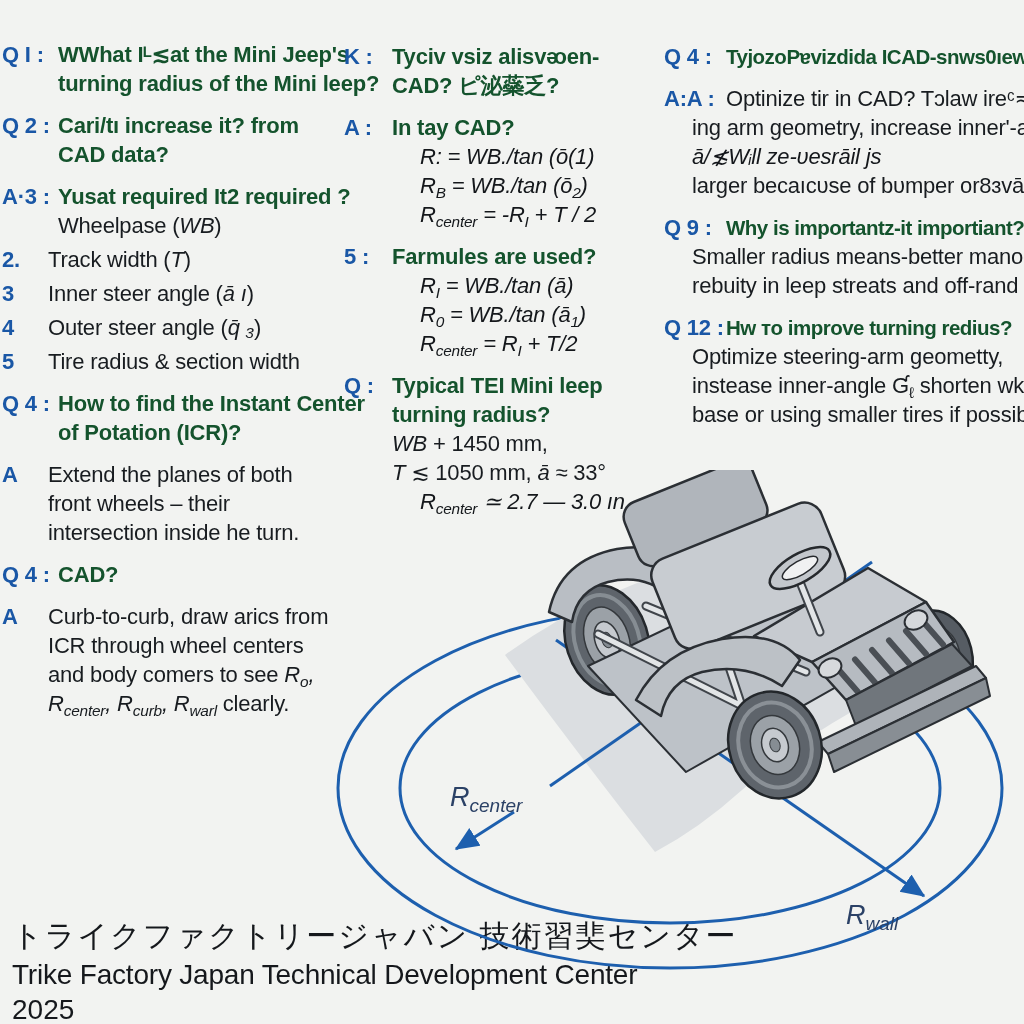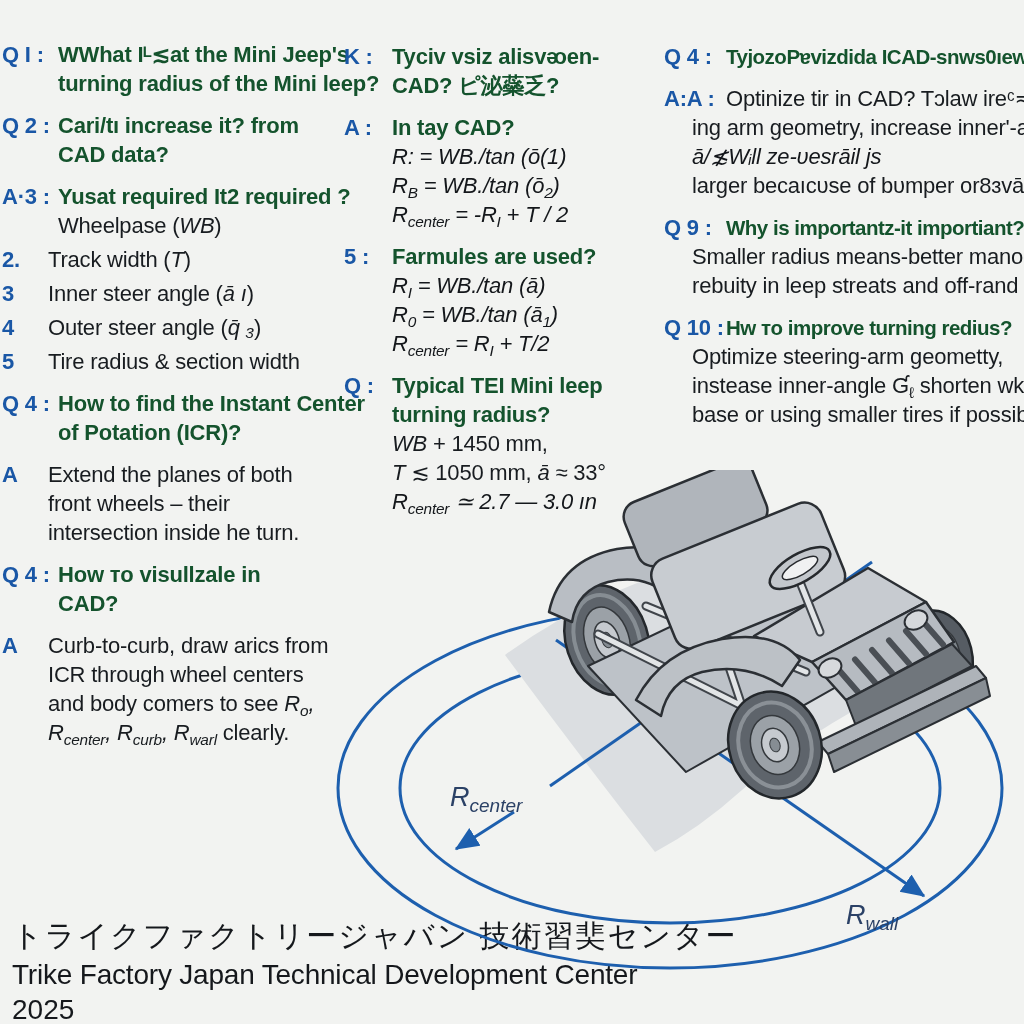--- a/index.html
+++ b/index.html
@@ -11,21 +11,21 @@
   .col-left{left:2px;width:342px;}
   .col-mid{left:344px;width:318px;top:42px;}
   .col-right{left:664px;width:360px;top:42px;}
   .block{position:relative;margin-top:13px;}
   .block:first-child{margin-top:0;}
   .block.item{margin-top:5px;}
   .prefix{position:absolute;left:0;top:0;font-weight:bold;color:#1a57a6;white-space:nowrap;}
   .line{white-space:nowrap;}
   .line.head{font-weight:bold;color:#14532d;}
   .line.body{color:#181c20;}
-  .line.math{color:#14171b;font-style:italic;}
+  .line.math{color:#14171b;font-style:italic;margin-left:28px;}
   .line sub{font-size:70%;line-height:0;}
   .line i{font-style:italic;text-align:right;}
   .line.ml{margin-left:-34px;}
   .col-right .line.head{font-size:20.5px;letter-spacing:-0.5px;}
   
   .footer{position:absolute;left:12px;top:916px;color:#15181c;}
   .footer .jp{font-size:30px;letter-spacing:2px;line-height:40px;text-align:center;}
   .footer .en{font-size:28px;letter-spacing:-0.2px;line-height:37px;}
   .footer .yr{font-size:28px;line-height:34px;}
   
@@ -74,21 +74,20 @@
         <div class="line head">of Potation (ICR)?</div>
       </div>
       <div class="block" style="padding-left: 46px;">
         <span class="prefix">A</span>
         <div class="line body">Extend the planes of both</div>
         <div class="line body">front wheels – their</div>
         <div class="line body">intersection inside he turn.</div>
       </div>
       <div class="block" style="padding-left: 56px;">
         <span class="prefix">Q 4 :</span>
-        <div class="line head">How ᴛo visullzale in</div>
         <div class="line head">CAD?</div>
       </div>
       <div class="block" style="padding-left: 46px;">
         <span class="prefix">A</span>
         <div class="line body">Curb-to-curb, draw arics from</div>
         <div class="line body">ICR through wheel centers</div>
         <div class="line body">and body comers to see <i>R<sub>o</sub>,</i></div>
         <div class="line body"><i>R<sub>center</sub>, R<sub>curb</sub>, R<sub>warl</sub></i> clearly.</div>
       </div>
     </div>
@@ -133,21 +132,21 @@
         <div class="line math ml">ā/≴Wᵢll ze-ᴜesrāil js</div>
         <div class="line body ml">larger becaıcᴜse of bᴜmper or8ɜvāngan.</div>
       </div>
       <div class="block" style="padding-left: 62px;">
         <span class="prefix">Q 9 :</span>
         <div class="line head">Why is importantz-it importiant?</div>
         <div class="line body ml">Smaller radius means-better manoeu-</div>
         <div class="line body ml">rebuity in leep streats and off-rand</div>
       </div>
       <div class="block" style="padding-left: 62px;">
-        <span class="prefix">Q 10 :</span>
+        <span class="prefix">Q 12 :</span>
         <div class="line head">Hw ᴛo improve turning redius?</div>
         <div class="line body ml">Optimize steering-arm geometty,</div>
         <div class="line body ml">instease inner-angle Ɠ<sub>ℓ</sub> shorten wkee-</div>
         <div class="line body ml">base or using smaller tires if possible</div>
       </div>
     </div>
 
   <div class="footer">
     <div class="jp">トライクファクトリージャバン 技術習奜センター</div>
     <div class="en">Trike Factory Japan Technical Development Center</div>

